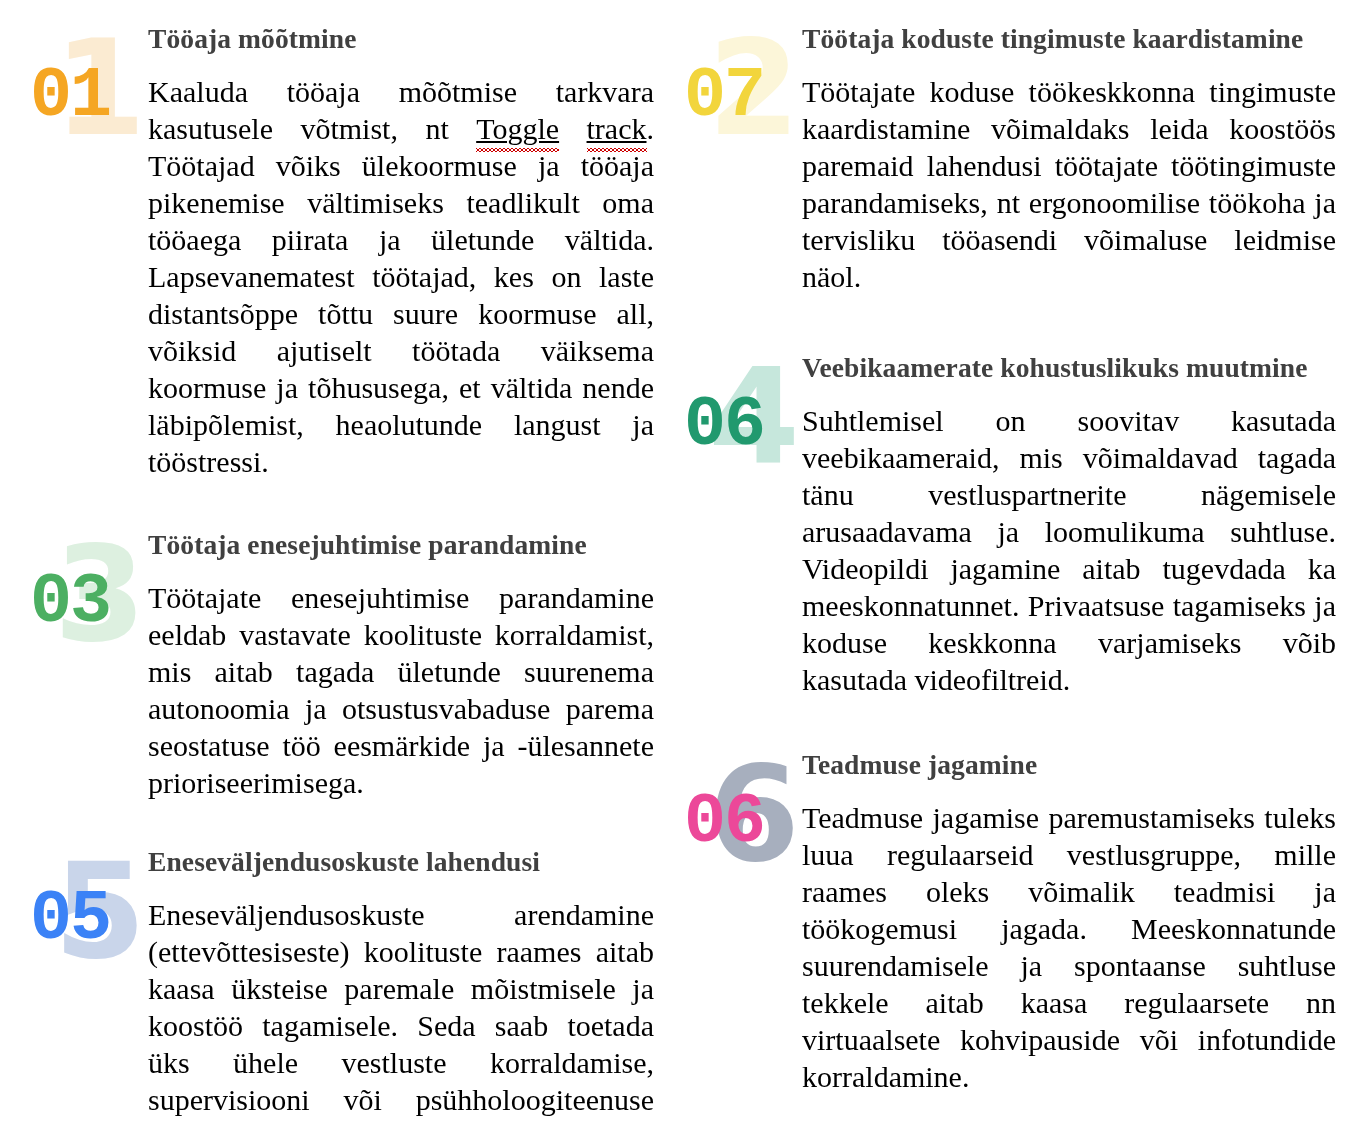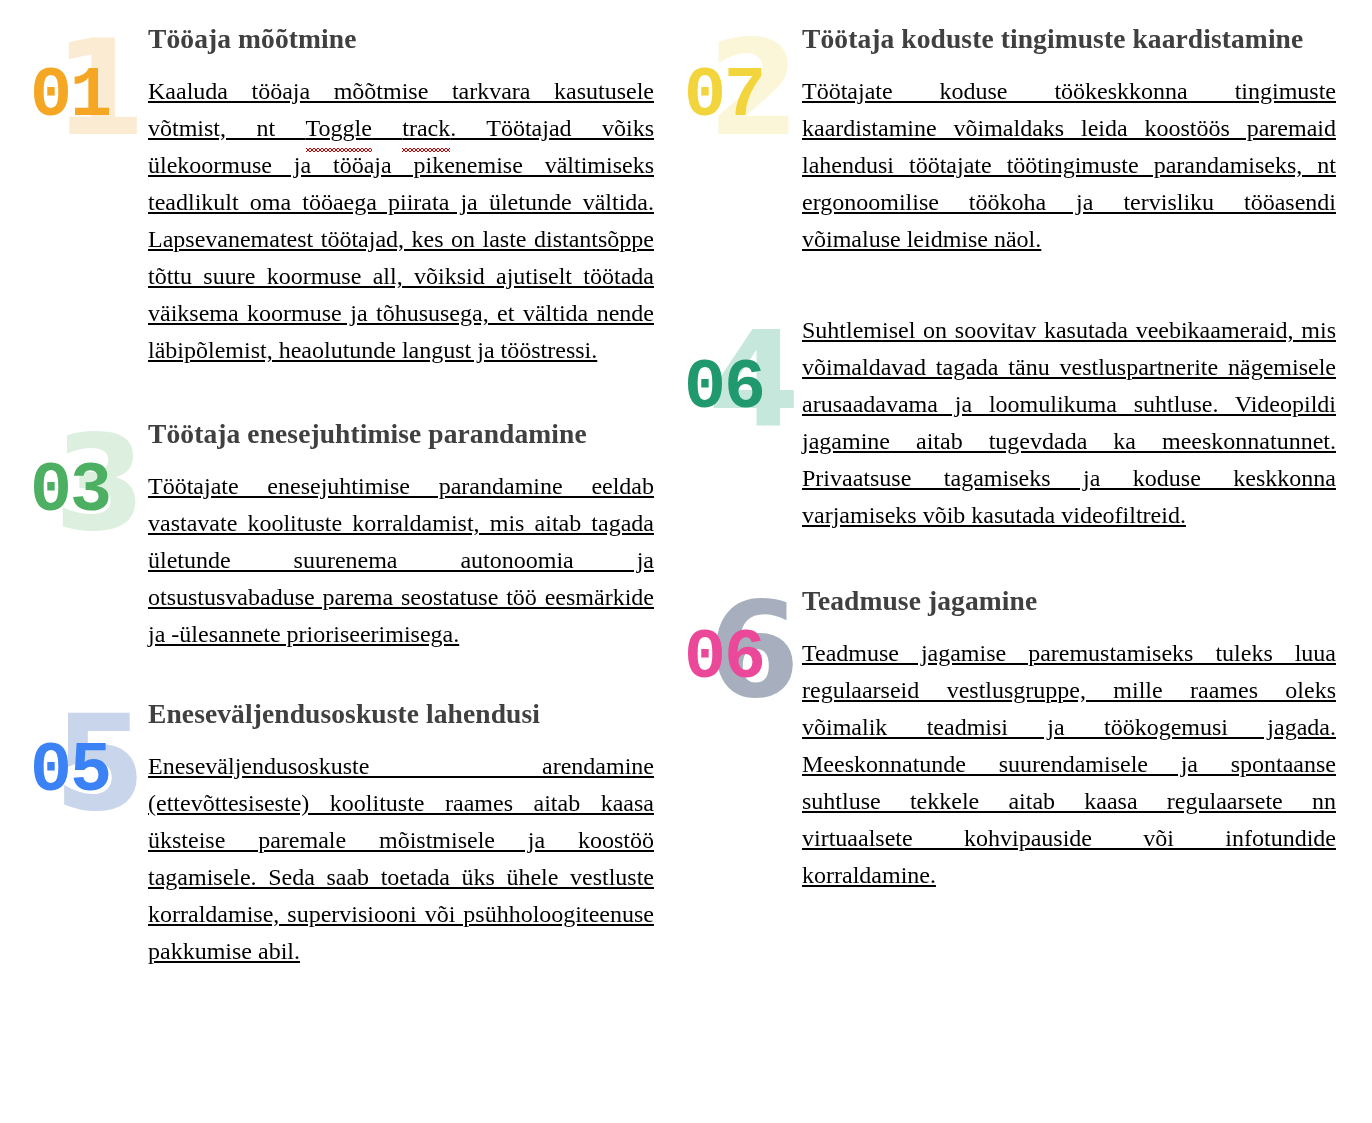--- a/index.html
+++ b/index.html
@@ -86,27 +86,26 @@
     font-weight: bold;
     font-size: 27.5px;
     line-height: 37px;
     letter-spacing: 0.1px;
     color: #404040;
   }
 
   p.para {
     margin: 16px 0 0 0;
     padding: 0;
-    font-size: 24px;
+    font-size: 30px;
     line-height: 37px;
     text-align: justify;
     text-justify: inter-word;
     color: #000;
     hyphens: none;
-    text-decoration: underline;
   }
 
   .spellword {
     text-decoration: underline;
     text-decoration-thickness: 1.5px;
     text-underline-offset: 2px;
     position: relative;
     display: inline-block;
   }
   .spellword::after {
@@ -181,20 +180,21 @@
           <p class="para">Töötajate koduse töökeskkonna tingimuste kaardistamine võimaldaks leida koostöös paremaid lahendusi töötajate töötingimuste parandamiseks, nt ergonoomilise töökoha ja tervisliku tööasendi võimaluse leidmise näol.</p>
         </div>
       </div>
 
       <div class="item" style="margin-top:54px;">
         <div class="numwrap">
           <span class="ghost" style="color:#C6E7DC;">4</span>
           <span class="numpair" style="color:#21996E;">06</span>
         </div>
         <div class="body">
+          <h2 class="title">Veebikaamerate kohustuslikuks muutmine</h2>
           <p class="para">Suhtlemisel on soovitav kasutada veebikaameraid, mis võimaldavad tagada tänu vestluspartnerite nägemisele arusaadavama ja loomulikuma suhtluse. Videopildi jagamine aitab tugevdada ka meeskonnatunnet. Privaatsuse tagamiseks ja koduse keskkonna varjamiseks võib kasutada videofiltreid.</p>
         </div>
       </div>
 
       <div class="item" style="margin-top:48px;">
         <div class="numwrap">
           <span class="ghost" style="color:#A7AFBE;">6</span>
           <span class="numpair" style="color:#ec4899;">06</span>
         </div>
         <div class="body">

